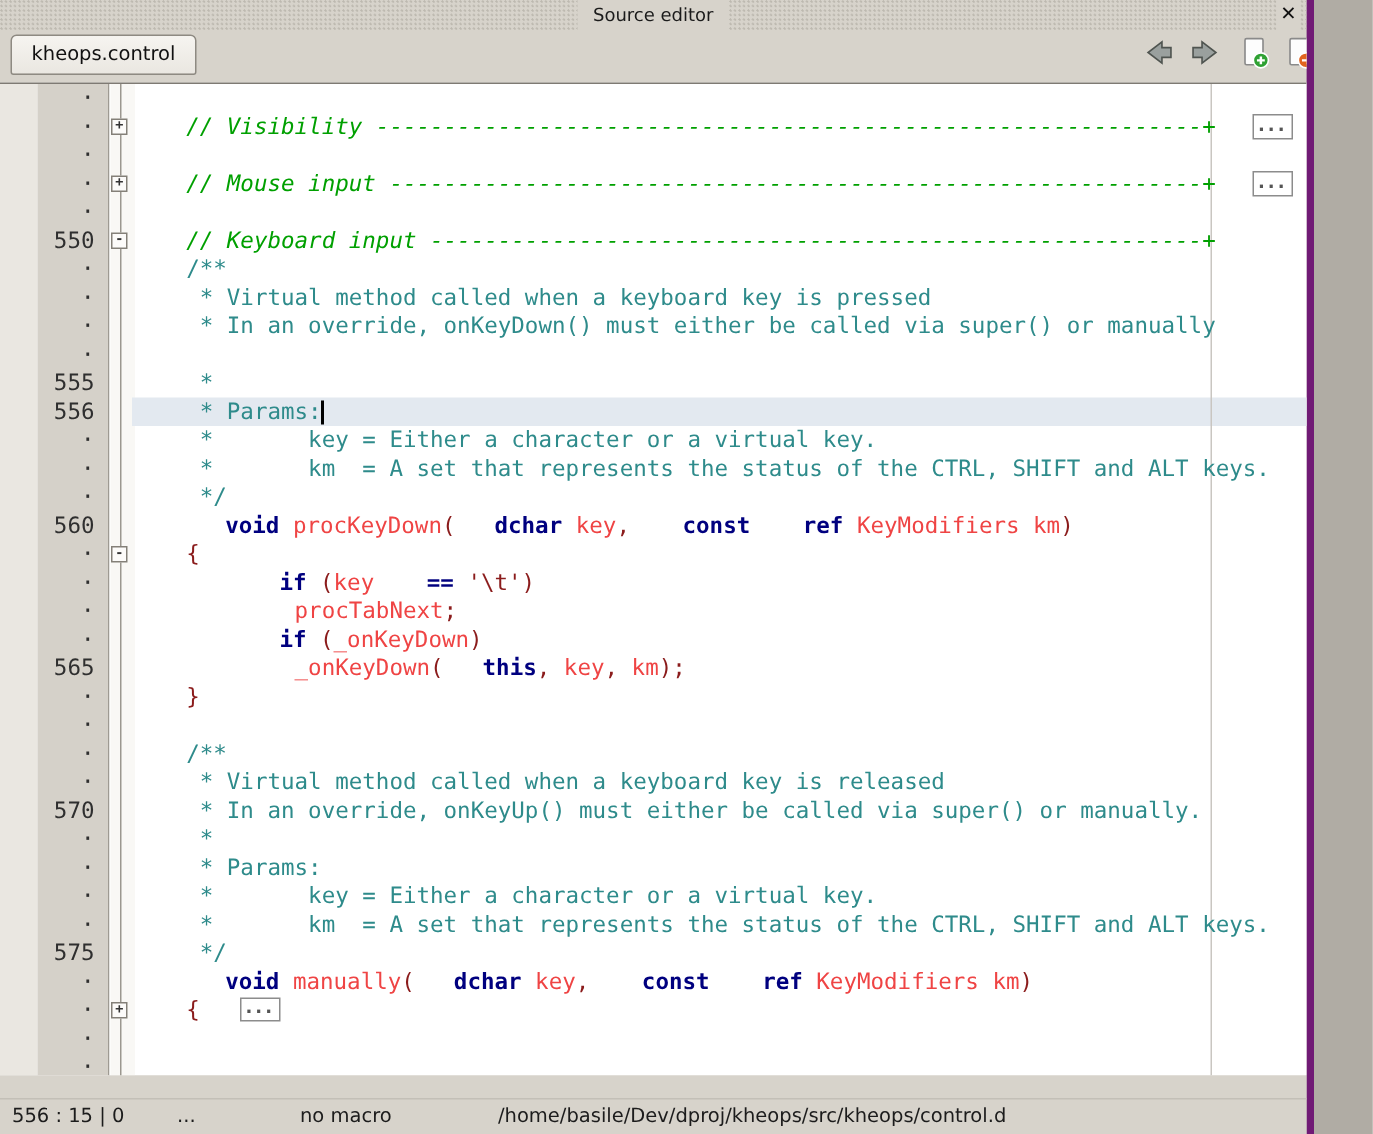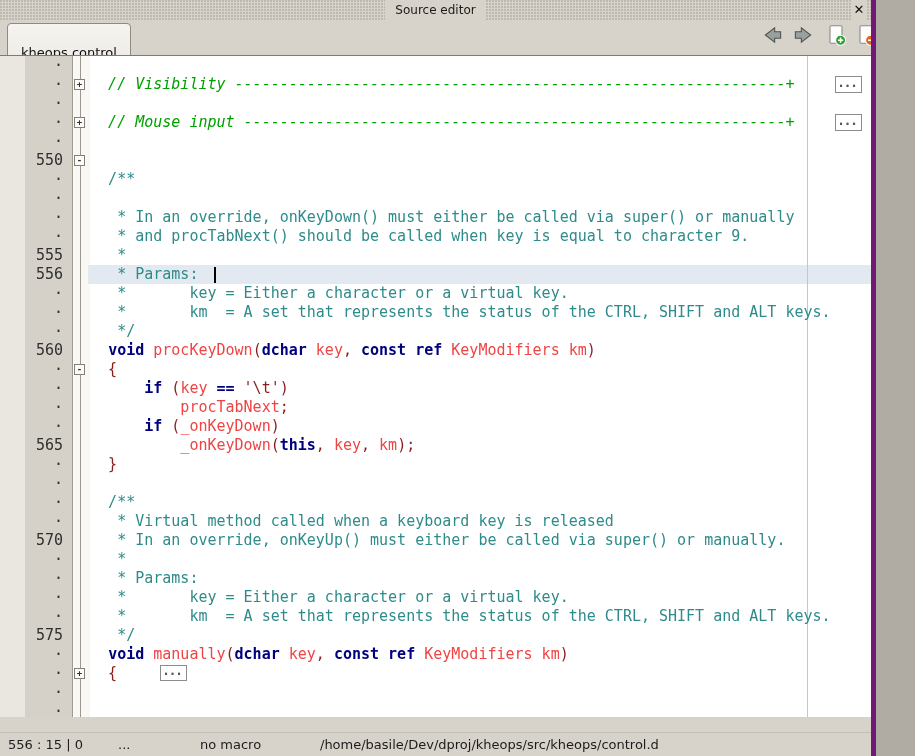--- a/index.html
+++ b/index.html
@@ -8,21 +8,21 @@
   
   .titlebar{position:absolute;left:0;top:0;right:0;height:20px;
     background-color:#D7D3CB;
     background-image:radial-gradient(circle at 1px 1px,#bdb9b0 28%,rgba(0,0,0,0) 30%);
     background-size:3px 3px;display:flex;align-items:center;justify-content:center;}
   .title-label{background:#D7D3CB;padding:0 10px;font-size:12px;font-weight:500;line-height:20px;}
   .close-x{position:absolute;right:4px;top:0;width:16px;height:20px;line-height:20px;text-align:center;
     font-size:13px;font-weight:bold;color:#111;background:#D7D3CB;cursor:default;}
   
   .tabstrip{position:absolute;left:0;top:20px;right:0;height:35px;background:#D7D3CB;}
-  .tab{position:absolute;left:7px;top:3px;height:25px;line-height:25px;padding:16px 13px;
+  .tab{position:absolute;left:7px;top:3px;height:25px;line-height:25px;padding:0 13px;
     background:linear-gradient(#F6F4F0,#EAE7E1);border:1px solid #8E8A82;border-radius:4px 4px 2px 2px;
     font-size:13px;color:#111;}
   .tbtn{position:absolute;top:3px;width:24px;height:24px;}
   
   .editor{position:absolute;left:0;top:55px;width:915px;height:662px;background:#fff;
     border-top:1px solid #7e7a73;box-sizing:border-box;overflow:hidden;}
   .glayer div{position:absolute;top:0;bottom:0;}
   .g-marks{left:0;width:25px;background:#EAE7E1;}
   .g-nums{left:25px;width:47px;background:#D5D1C9;}
   .g-sep1{left:72px;width:1px;background:#9E9A92;}
@@ -31,44 +31,44 @@
   .curline{position:absolute;left:88px;width:802px;height:19px;background:#E3E9F0;z-index:1;}
   .marginline{position:absolute;left:807px;top:0;bottom:0;width:1px;background:#C9C6C1;z-index:2;}
   .foldline{position:absolute;left:80px;top:0;bottom:0;width:1px;background:#9B978F;z-index:2;}
   #rows{position:absolute;inset:0;z-index:3;}
   .row{position:relative;height:19px;}
   .gnum{position:absolute;left:25px;width:38px;text-align:right;
     font:15px/19px "DejaVu Sans Mono",monospace;color:#2F2F2F;}
   .fbox{position:absolute;left:74px;top:4px;width:11px;height:11px;box-sizing:border-box;
     border:1px solid #848078;background:#FCFBF9;color:#333;
     font:bold 9px/9px "DejaVu Sans Mono",monospace;text-align:center;}
-  .codeline{position:absolute;left:72px;top:0;white-space:pre;font:15px/19px "DejaVu Sans Mono",monospace;text-align:right;}
+  .codeline{position:absolute;left:88px;top:0;white-space:pre;font:15px/19px "DejaVu Sans Mono",monospace;text-align:right;}
   .codeline .c{color:#00A000;font-style:italic;}
   .codeline .d{color:#2E8B8B;}
-  .codeline .k{color:#00007F;font-weight:bold;}
+  .codeline .k{color:#00007F;font-weight:bold;margin-left:26px;}
   .codeline .t{color:#ef4444;}
   .codeline .s{color:#8B1C1C;}
   .cbox{position:absolute;box-sizing:border-box;border:1px solid #8c8c8c;background:#fff;color:#555;
     font:bold 12px/6px "DejaVu Sans",sans-serif;letter-spacing:2px;
     display:flex;align-items:center;justify-content:center;padding-bottom:4px;}
   .cbox.rb{left:835px;top:1px;width:27px;height:17px;}
   .cbox.ib{left:160px;top:1px;width:27px;height:16px;}
   .caret{position:absolute;width:2px;height:16px;background:#000;z-index:4;}
   
   .vtrough{position:absolute;left:893px;top:70px;width:17px;height:618px;background:#C9C5BD;
     border:1px solid #A5A199;border-radius:8px;box-sizing:border-box;}
   .vthumb{position:absolute;left:895px;top:112px;width:13px;height:22px;
     background:linear-gradient(#F0EDE7,#DCD9D1);border:1px solid #8F8B83;border-radius:3px;box-sizing:border-box;}
   .hbar{position:absolute;left:0;top:717px;width:915px;height:15px;background:#D7D3CB;}
   .chev{position:absolute;}
   
   .statusbar{position:absolute;left:0;top:732px;width:915px;height:24px;background:#D7D3CB;
     border-top:1px solid #c3bfb7;box-sizing:border-box;font-size:13px;}
   .statusbar span{position:absolute;top:0;line-height:23px;color:#1c1c1c;}
-  .sp1{left:8px;}.sp2{left:118px;}.sp3{left:200px;}.sp4{left:320px;}
+  .sp1{left:8px;}.sp2{left:118px;}.sp3{left:200px;}.sp4{left:332px;}
 </style>
 </head>
 <body>
 
 <div class="window">
 
   <div class="titlebar">
     <span class="title-label">Source editor</span>
     <span class="close-x">✕</span>
   </div>
@@ -141,35 +141,36 @@
           <span class="codeline"><span class="c">    // Mouse input ------------------------------------------------------------+</span></span>
           <span class="cbox rb">...</span>
         </div>
         <div class="row">
           <span class="gnum">·</span>
           <span class="codeline"></span>
         </div>
         <div class="row">
           <span class="gnum">550</span>
           <span class="fbox">-</span>
+          <span class="codeline"><span class="c">    // Keyboard input ---------------------------------------------------------+</span></span>
         </div>
         <div class="row">
           <span class="gnum">·</span>
           <span class="codeline"><span class="d">    /**</span></span>
         </div>
         <div class="row">
           <span class="gnum">·</span>
+          <span class="codeline"><span class="d">     * Virtual method called when a keyboard key is pressed</span></span>
         </div>
         <div class="row">
           <span class="gnum">·</span>
           <span class="codeline"><span class="d">     * In an override, onKeyDown() must either be called via super() or manually</span></span>
         </div>
         <div class="row">
           <span class="gnum">·</span>
-          <span class="codeline"><span class="d">     * and procTabNext() should be called when key is equal to character 9.</span></span>
         </div>
         <div class="row">
           <span class="gnum">555</span>
           <span class="codeline"><span class="d">     *</span></span>
         </div>
         <div class="row">
           <span class="gnum">556</span>
           <span class="codeline"><span class="d">     * Params:</span></span>
         </div>
         <div class="row">

